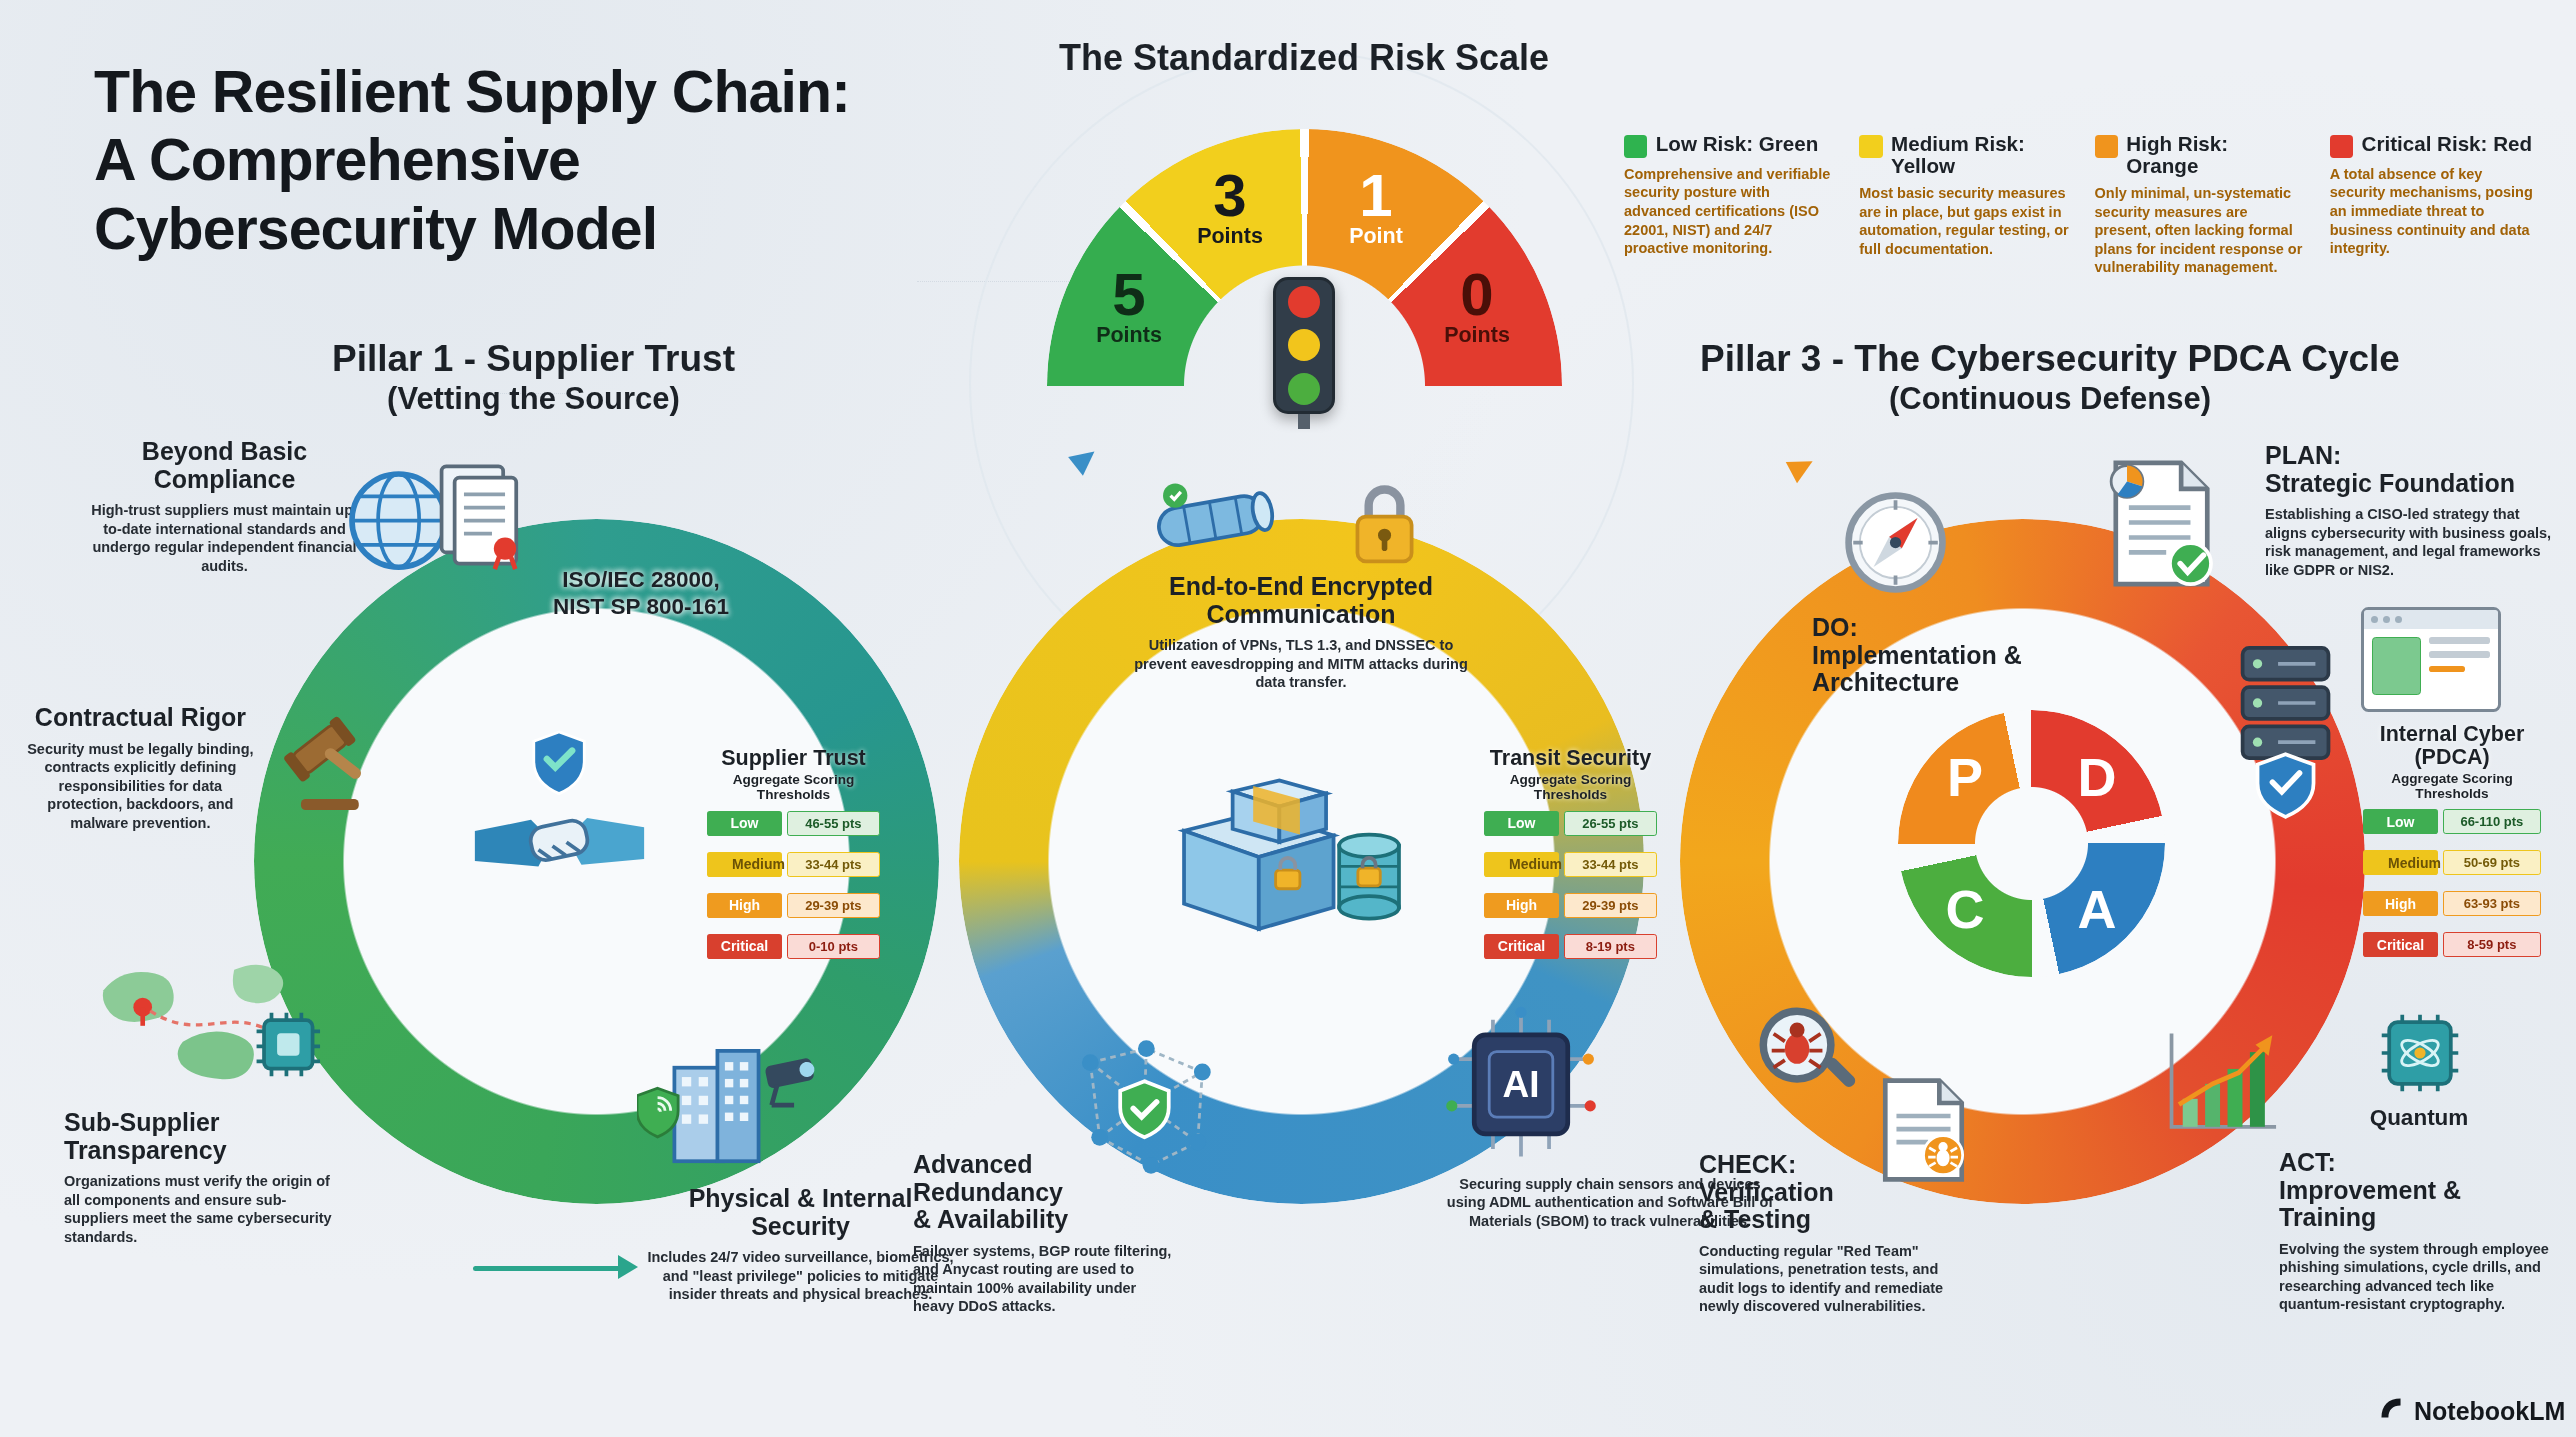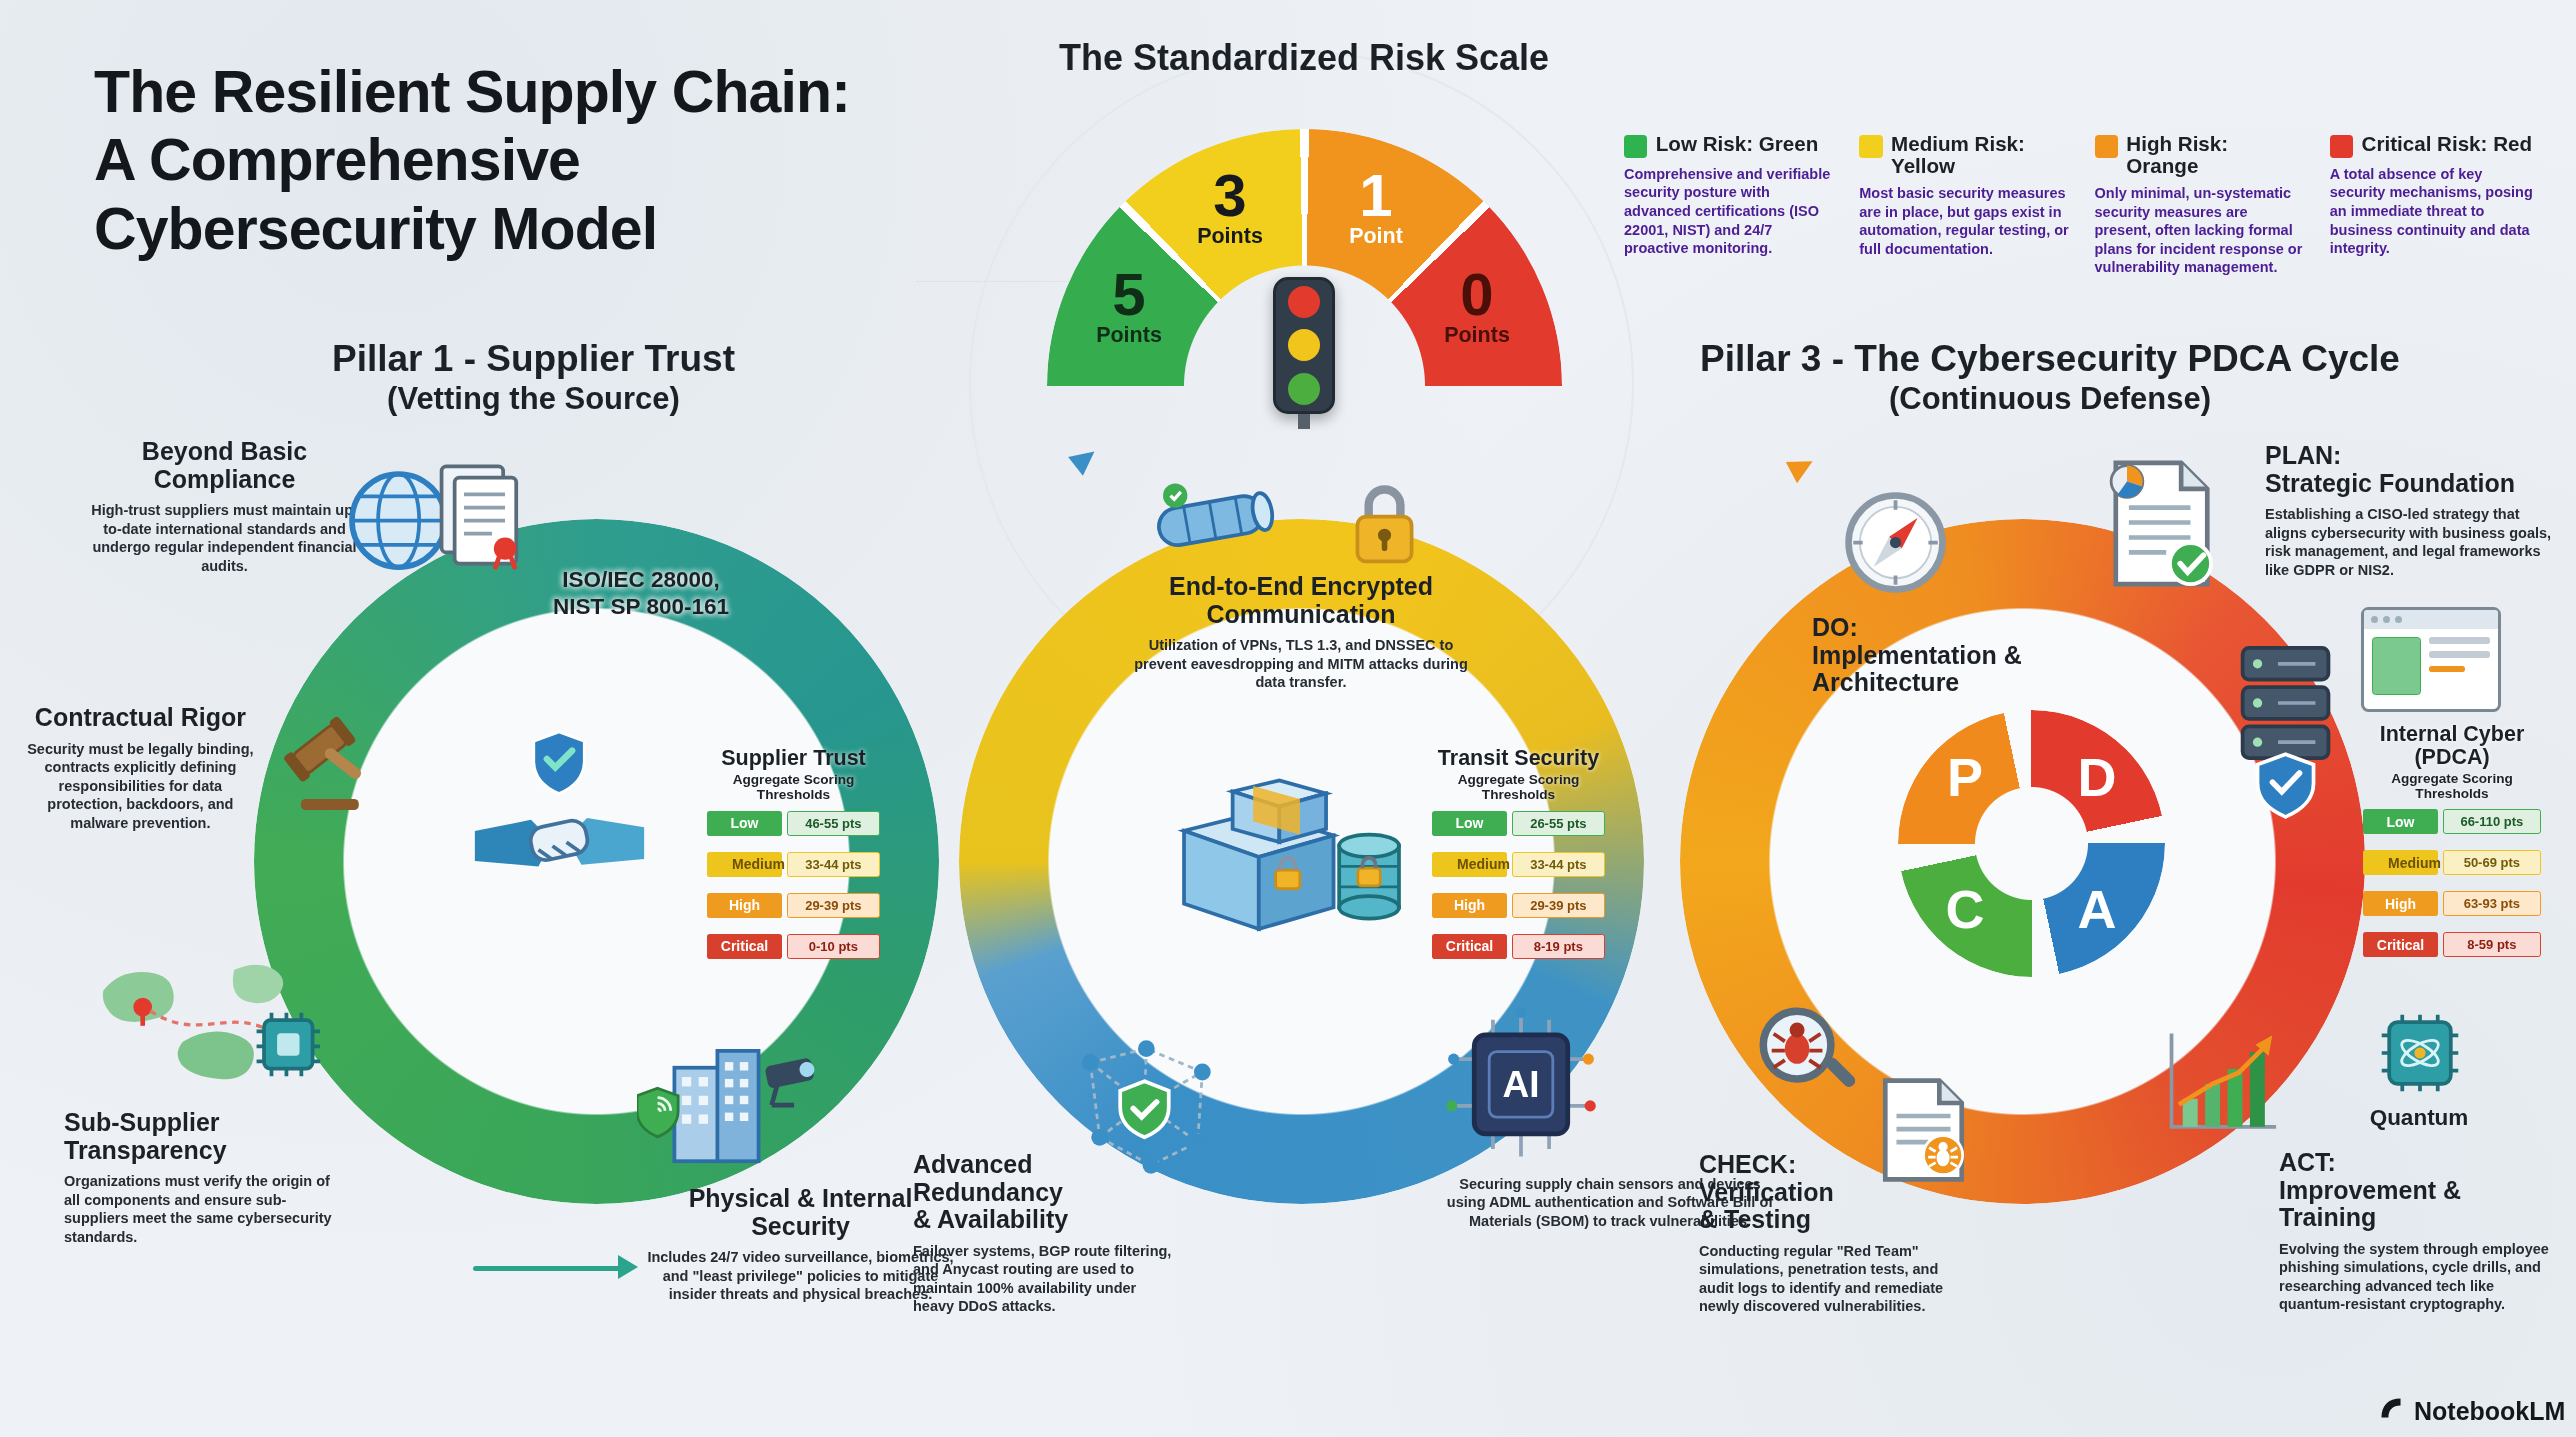--- a/index.html
+++ b/index.html
@@ -45,21 +45,21 @@
   .tl-base { width:11.2px; height:15px; background:#55606b; margin:0 auto; }
 
   
   .legend { display:flex; gap:24px; }
   .legend-item { flex:1; }
   .legend-head { display:flex; align-items:flex-start; gap:8.4px; }
   .sw { width:23.4px; height:23.4px; border-radius:3.7px; flex:0 0 auto; margin-top:1.9px; }
   .sw-green { background:#2fb34f; } .sw-yellow { background:#f2cf1d; }
   .sw-orange { background:#f0941d; } .sw-red { background:#e23b2e; }
   .legend-title { font-size:20.6px; font-weight:bold; line-height:1.08; }
-  .legend-text  { font-size:14.5px; font-weight:600; line-height:1.28; margin-top:6.6px; color:#4c1d95; }
+  .legend-text  { font-size:14.5px; font-weight:600; line-height:1.28; margin-top:6.6px; color:#a16207; }
 
   
   .pillar-heading { text-align:center; font-weight:bold; }
   .ph-main { font-size:37px; line-height:1.1; }
   .ph-sub  { font-size:31px; line-height:1.2; }
 
   
   .ring-fill { width:513px; height:513px; border-radius:50%; background:#f8fafc; }
   .ring { width:685px; height:685px; border-radius:50%;
     -webkit-mask: radial-gradient(circle, transparent 0 252px, #000 254px);
@@ -393,21 +393,21 @@
     <ellipse cx="228" cy="96" rx="32" ry="12" fill="#8fd6e3" stroke="#1d7079" stroke-width="4"></ellipse>
     <ellipse cx="228" cy="162" rx="32" ry="12" fill="#54b6c9" stroke="#1d7079" stroke-width="4"></ellipse>
     <path d="M196 118 h64 M196 140 h64" stroke="#1d7079" stroke-width="3"></path>
     <rect x="128" y="122" width="26" height="20" rx="4" fill="#f0b429" stroke="#c98f1b" stroke-width="3"></rect>
     <path d="M133 122 v-5 a8 8 0 0 1 16 0 v5" fill="none" stroke="#8a93a0" stroke-width="4"></path>
     <rect x="216" y="120" width="24" height="19" rx="4" fill="#f0b429" stroke="#c98f1b" stroke-width="3"></rect>
     <path d="M221 120 v-4 a7 7 0 0 1 14 0 v4" fill="none" stroke="#6b7581" stroke-width="4"></path>
   </svg>
 </div>
 
-<div class="abs score-panel" style="left:1432px;top:747px;width:173px;">
+<div class="abs score-panel" style="left:1484px;top:747px;width:173px;">
   <div class="score-title">Transit Security</div>
   <div class="score-sub">Aggregate Scoring Thresholds</div>
   <div class="score-table">
     <div class="srow row-low">
       <div class="slbl">Low</div>
       <div class="sval">26-55 pts</div>
     </div>
     <div class="srow row-medium">
       <div class="slbl">Medium</div>
       <div class="sval">33-44 pts</div>

